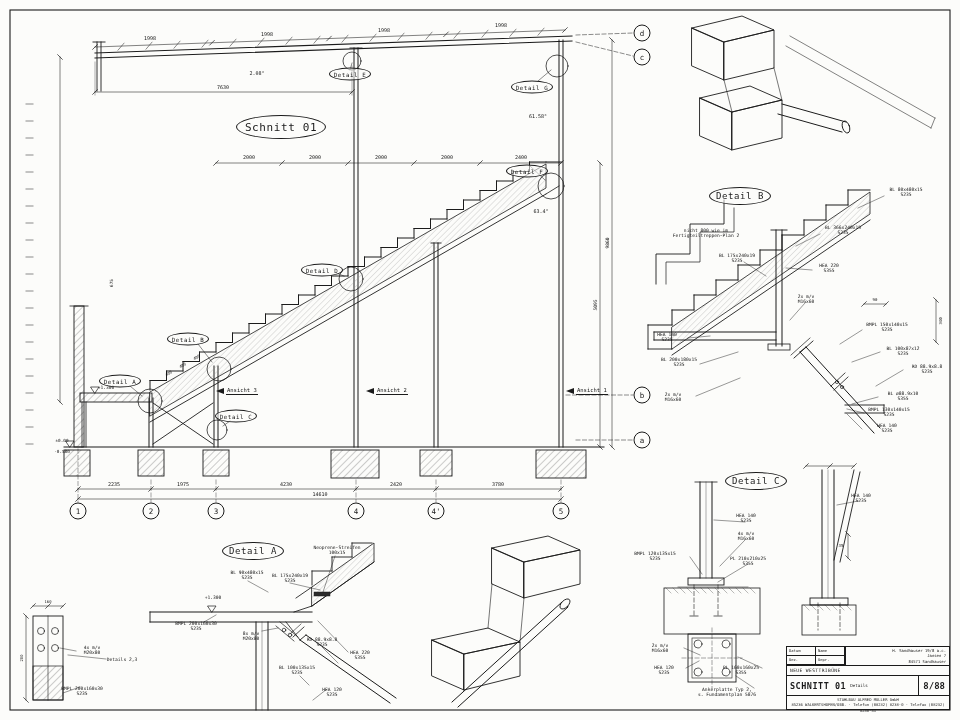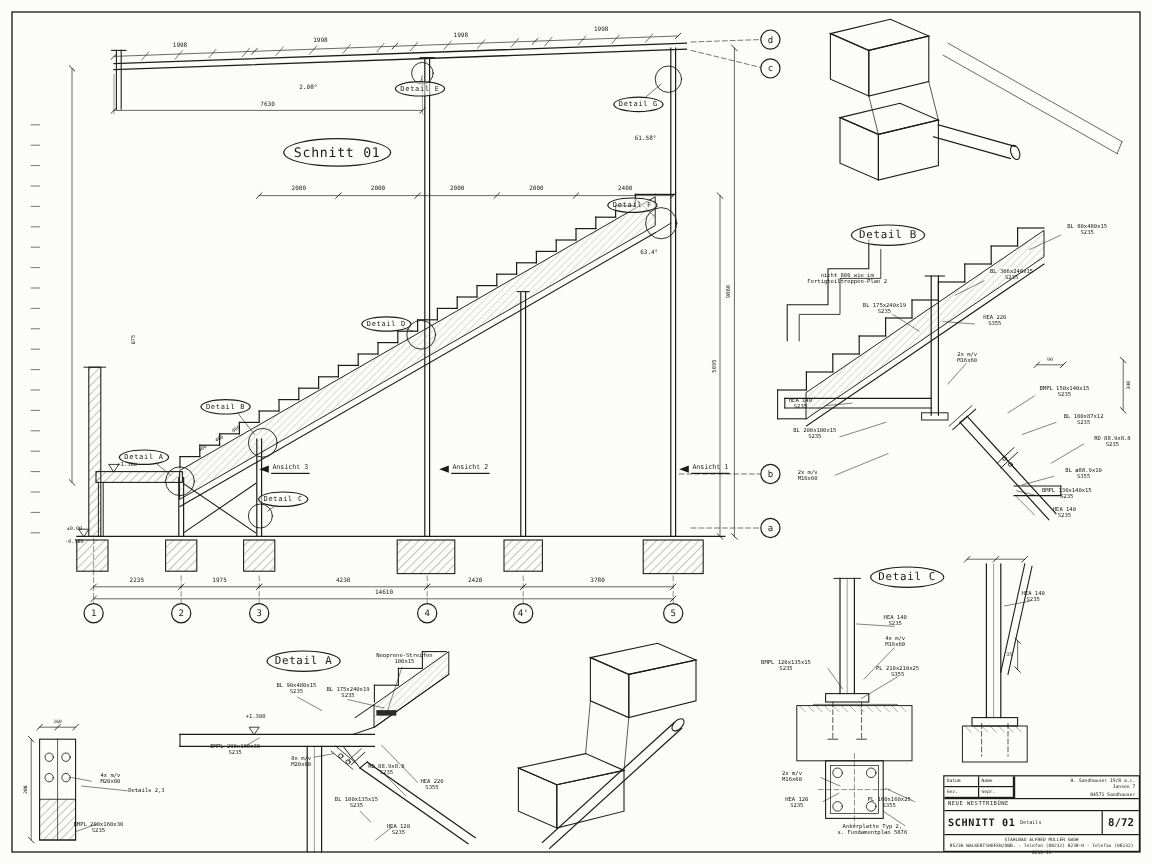--- a/index.html
+++ b/index.html
@@ -594,21 +594,21 @@
       <div class="tb-client">
         <div>H. Sandhauser 19/8 a.c.</div>
         <div>Jansen 7</div>
         <div>84571 Sandhauser</div>
       </div>
     </div>
     <div class="tb-project">NEUE WESTTRIBÜNE</div>
     <div class="tb-r3">
       <div class="tb-title">SCHNITT 01</div>
       <div class="tb-sub">Details</div>
-      <div class="tb-num">8/72</div>
+      <div class="tb-num">8/88</div>
     </div>
     <div class="tb-company">
       <div>STAHLBAU ALFRED MULLER GmbH</div>
       <div>85236 WALKERTSHOFEN/OBB. · Telefon (08232) 8238-0 · Telefax (08232) 8238-51</div>
     </div>
   </div>
 
 </div>
 
 </body></html>

